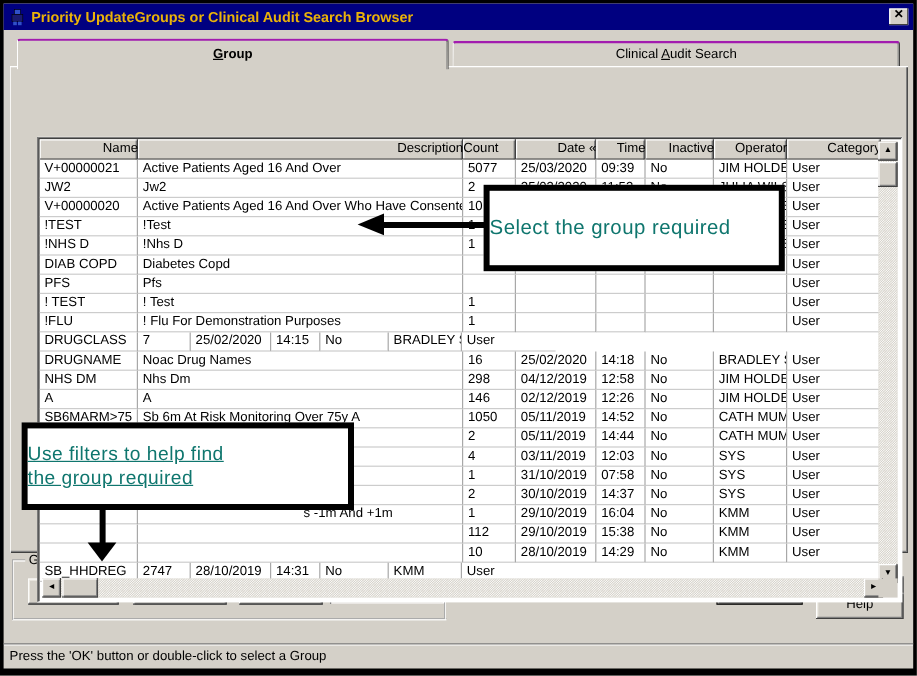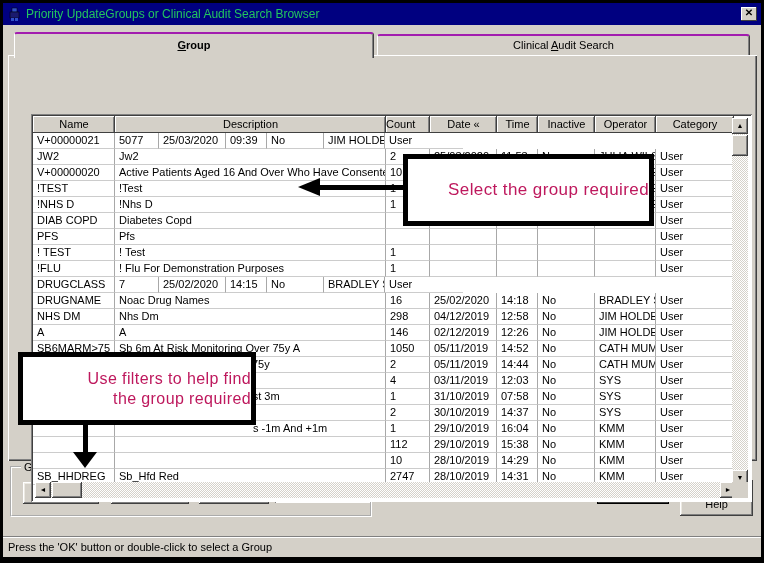--- a/index.html
+++ b/index.html
@@ -5,21 +5,21 @@
   * { margin:0; padding:0; box-sizing:border-box; }
   html,body { width:764px; height:563px; }
   body { font-family:"Liberation Sans", sans-serif; font-size:11px; color:#000; background:#808080; }
 
   .window { position:relative; width:764px; height:563px;
     border:3px solid #000; border-bottom:6px solid #000; background:#d4d0c8; }
 
   
   .titlebar { position:absolute; left:0; top:0; right:0; height:22px; background:#000080;
     display:flex; align-items:center; padding:0 4px; }
-  .titlebar .title { color:#22c55e; font-weight:normal; font-size:12px; margin-left:4px;
+  .titlebar .title { color:#eab308; font-weight:bold; font-size:12px; margin-left:4px;
     white-space:nowrap; flex:1 1 auto; }
   .app-icon { width:15px; height:15px; flex:0 0 auto; }
   .close-btn { width:16px; height:14px; background:#d4d0c8; color:#000; font-size:10px; font-weight:bold;
     line-height:12px; text-align:center; flex:0 0 auto;
     box-shadow: inset -1px -1px 0 #404040, inset 1px 1px 0 #fff; }
 
   
   .tab { position:absolute; background:#d4d0c8; text-align:center;
     border-top:2px solid #a21caf; border-left:1px solid #fff; border-right:1px solid #404040;
     border-radius:3px 3px 0 0; box-shadow: inset -1px 0 0 #808080; }
@@ -29,21 +29,21 @@
   .u { text-decoration:underline; }
 
   .panel { position:absolute; left:5px; top:52px; width:749px; height:406px; background:#d4d0c8;
     box-shadow: inset 1px 1px 0 #fff, inset -1px -1px 0 #404040, inset -2px -2px 0 #808080; z-index:2; }
 
   
   .table-frame { position:absolute; left:23px; top:59px; width:721px; height:388px; background:#fff;
     box-shadow: inset 1px 1px 0 #808080, inset -1px -1px 0 #fff, inset 2px 2px 0 #404040; }
   .table-inner { position:absolute; left:2px; top:2px; right:2px; bottom:2px; overflow:hidden; }
   .thead { display:flex; height:17px; }
-  .hcell { background:#d4d0c8; text-align:center; padding-top:2px; overflow:hidden; white-space:nowrap;
+  .hcell { background:#d4d0c8; text-align:right; padding-top:2px; overflow:hidden; white-space:nowrap;
     box-shadow: inset -1px -1px 0 #404040, inset 1px 1px 0 #fff, inset -2px 0 0 #808080; flex:0 0 auto; }
   .trow { display:flex; height:16px; }
   .cell { border-right:1px solid #a8a8a8; border-bottom:1px solid #cccccc; overflow:hidden;
     white-space:nowrap; padding:1px 0 0 4px; flex:0 0 auto; }
   .c0{width:82px;} .c1{width:271px;} .c2{width:44px; text-align:left; padding-right:3px;}
   .c3{width:67px;} .c4{width:41px;} .c5{width:57px;} .c6{width:61px;} .c7{width:78px; border-right:none;}
 
   
   .dither { background-color:#d6d2ca;
     background-image:
@@ -54,24 +54,24 @@
     font-size:7px; line-height:15px; color:#000;
     box-shadow: inset -1px -1px 0 #404040, inset 1px 1px 0 #fff, inset -2px -2px 0 #808080; }
   .sthumb { position:absolute; background:#d4d0c8;
     box-shadow: inset -1px -1px 0 #404040, inset 1px 1px 0 #fff, inset -2px -2px 0 #808080; }
   .vscroll { position:absolute; right:2px; top:2px; width:16px; height:368px; }
   .hscroll { position:absolute; left:2px; bottom:2px; width:701px; height:16px; }
   .scroll-corner { position:absolute; right:2px; bottom:2px; width:16px; height:16px; background:#d4d0c8; }
 
   
   .callout { position:absolute; background:#fff; border:5px solid #000; z-index:10;
-    display:flex; flex-direction:column; align-items:flex-end; justify-content:center;
-    color:#be185d; letter-spacing:0.4px; }
+    display:flex; flex-direction:column; align-items:flex-start; justify-content:center;
+    color:#0f766e; letter-spacing:0.4px; }
   .callout-select { left:400px; top:151px; width:251px; height:72px; font-size:17px; }
-  .callout-filters { left:15px; top:349px; width:238px; height:73px; font-size:16px; line-height:20px; }
+  .callout-filters { left:15px; top:349px; width:277px; height:73px; font-size:16px; line-height:20px;text-decoration:underline; }
   .arrow-line { position:absolute; background:#000; z-index:10; }
   .arrow-left-line { left:315px; top:182px; width:88px; height:5px; }
   .arrow-left-head { position:absolute; left:295px; top:175px; width:0; height:0; z-index:10;
     border-top:9px solid transparent; border-bottom:9px solid transparent; border-right:22px solid #000; }
   .arrow-down-line { left:80px; top:419px; width:5px; height:32px; }
   .arrow-down-head { position:absolute; left:70px; top:449px; width:0; height:0; z-index:10;
     border-left:12px solid transparent; border-right:12px solid transparent; border-top:16px solid #000; }
 
   
   .groupbox { position:absolute; left:7px; top:463px; width:362px; height:51px;
@@ -126,20 +126,21 @@
             <div class="hcell c2">Count</div>
             <div class="hcell c3">Date «</div>
             <div class="hcell c4">Time</div>
             <div class="hcell c5">Inactive</div>
             <div class="hcell c6">Operator</div>
             <div class="hcell c7">Category</div>
           </div>
         <div>
             <div class="trow">
               <div class="cell c0">V+00000021</div>
+              <div class="cell c1">Active Patients Aged 16 And Over</div>
               <div class="cell c2">5077</div>
               <div class="cell c3">25/03/2020</div>
               <div class="cell c4">09:39</div>
               <div class="cell c5">No</div>
               <div class="cell c6">JIM HOLDEN</div>
               <div class="cell c7">User</div>
             </div>
             <div class="trow">
               <div class="cell c0">JW2</div>
               <div class="cell c1">Jw2</div>
@@ -334,21 +335,20 @@
               <div class="cell c1"></div>
               <div class="cell c2">10</div>
               <div class="cell c3">28/10/2019</div>
               <div class="cell c4">14:29</div>
               <div class="cell c5">No</div>
               <div class="cell c6">KMM</div>
               <div class="cell c7">User</div>
             </div>
             <div class="trow">
               <div class="cell c0">SB_HHDREG</div>
-              <div class="cell c1">Sb_Hfd Red</div>
               <div class="cell c2">2747</div>
               <div class="cell c3">28/10/2019</div>
               <div class="cell c4">14:31</div>
               <div class="cell c5">No</div>
               <div class="cell c6">KMM</div>
               <div class="cell c7">User</div>
             </div>
           </div>
         <div class="vscroll dither">
           <div class="sbtn" style="top:0; left:0;">▲</div>

